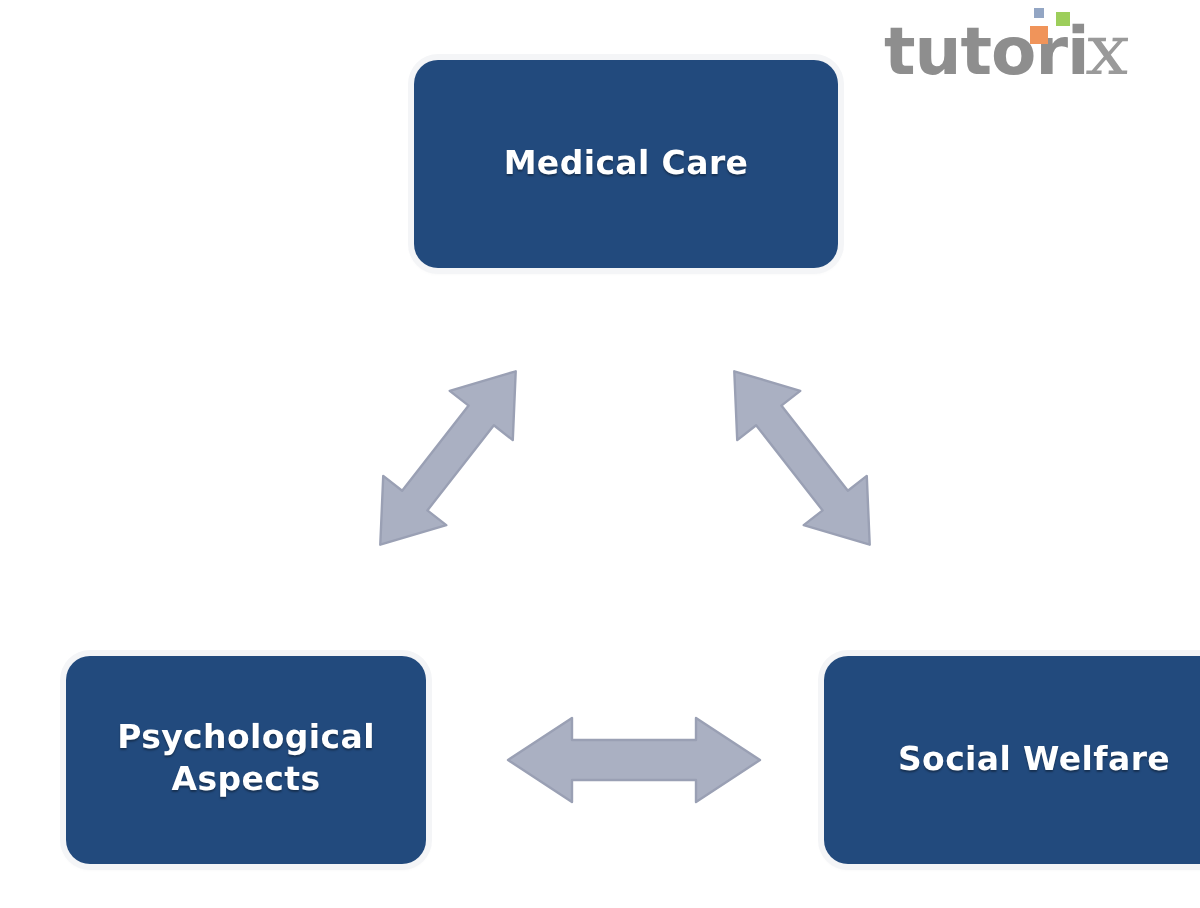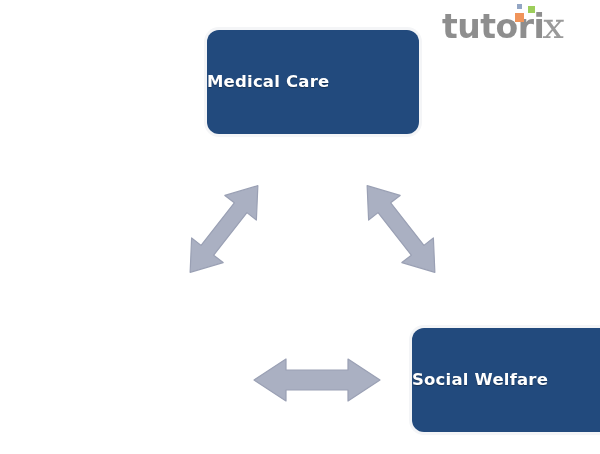--- a/index.html
+++ b/index.html
@@ -75,21 +75,21 @@
   }
 
   
   .node {
     position: absolute;
     background: #224a7d;
     border-radius: 12px;
     box-shadow: 0 0 0 3px #f4f5f7, 0 1px 3px rgba(0,0,0,0.18);
     display: flex;
     align-items: center;
-    justify-content: flex-start;
+    justify-content: center;
     box-sizing: border-box;
   }
   .node-label {
     color: #ffffff;
     font-family: "DejaVu Sans", sans-serif;
     font-size: 16.5px;
     font-weight: 700;
     text-align: center;
     line-height: 1.25;
     letter-spacing: .2px;
@@ -120,20 +120,24 @@
       <i class="dot-blue"></i>
       <i class="dot-green"></i>
       <i class="dot-orange"></i>
     </div>
   </div>
 
   <div class="node" id="node-medical">
     <span class="node-label">Medical Care</span>
   </div>
 
+  <div class="node" id="node-psych">
+    <span class="node-label">Psychological
+Aspects</span>
+  </div>
 
   <div class="node" id="node-social">
     <span class="node-label">Social Welfare</span>
   </div>
 
   <svg class="arrow" id="arrow-left-diag" viewBox="0 0 92 114">
     <g transform="rotate(38 46 57)">
       <polygon points="46,2 66,30 54,30 54,84 66,84 46,112 26,84 38,84 38,30 26,30" fill="#aab0c2" stroke="#9aa0b4" stroke-width="1.2" stroke-linejoin="round"></polygon>
     </g>
   </svg>

